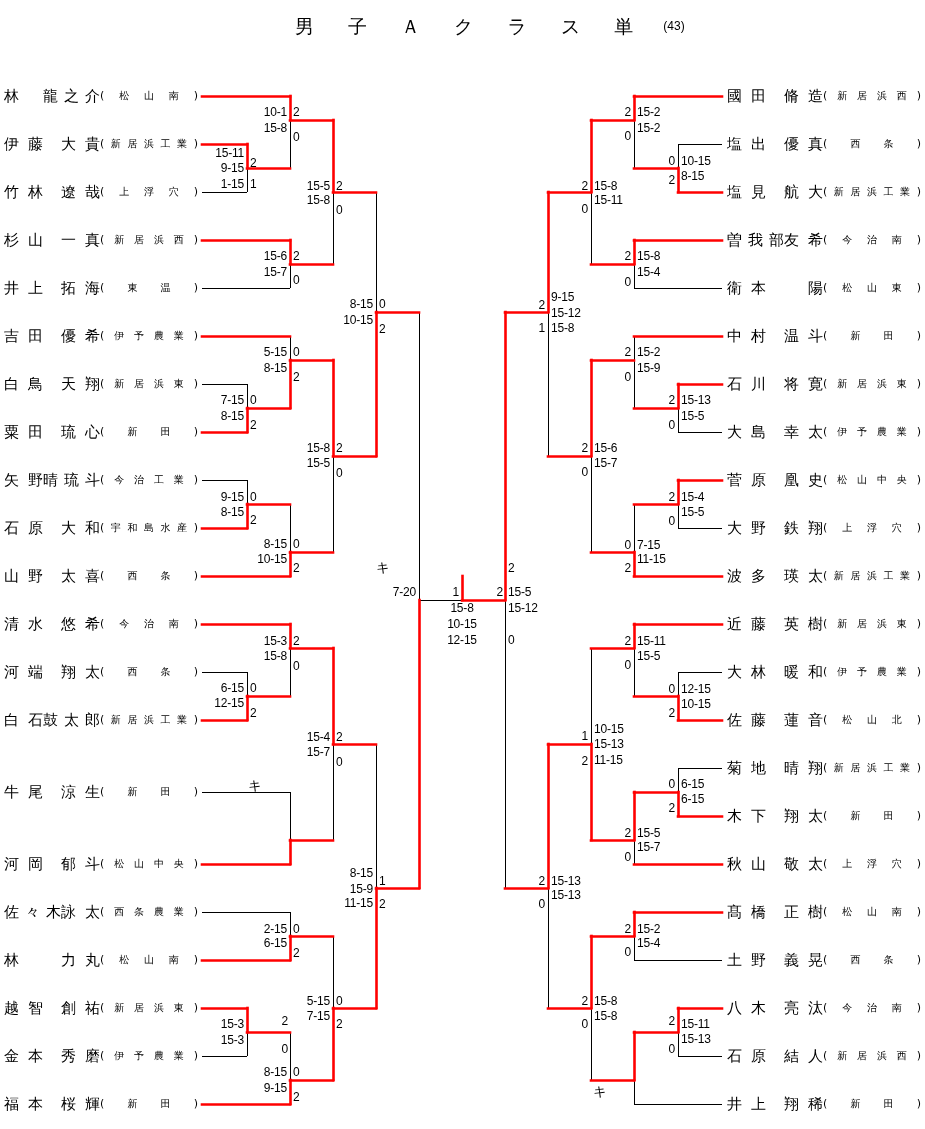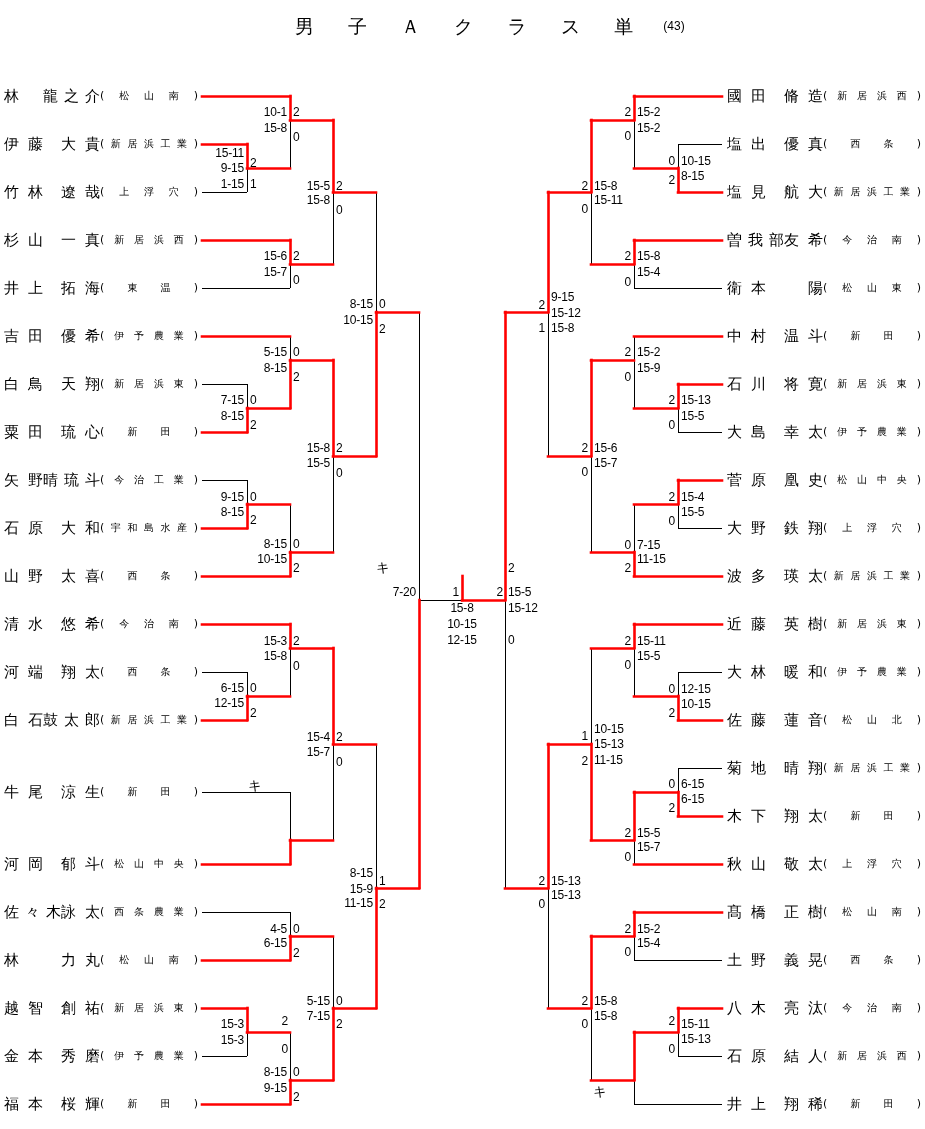--- a/index.html
+++ b/index.html
@@ -1173,21 +1173,21 @@
     <div class="lbl" style="left: 250px; top: 713px; transform: translate(0px, -50%);">2</div>
     <div class="lbl" style="left: 287px; top: 641px; transform: translate(-100%, -50%);">15-3</div>
     <div class="lbl" style="left: 287px; top: 656px; transform: translate(-100%, -50%);">15-8</div>
     <div class="lbl" style="left: 293px; top: 641px; transform: translate(0px, -50%);">2</div>
     <div class="lbl" style="left: 293px; top: 666px; transform: translate(0px, -50%);">0</div>
     <div class="mark" style="left: 255px; top: 786px;">キ</div>
     <div class="lbl" style="left: 330px; top: 737px; transform: translate(-100%, -50%);">15-4</div>
     <div class="lbl" style="left: 330px; top: 752px; transform: translate(-100%, -50%);">15-7</div>
     <div class="lbl" style="left: 336px; top: 737px; transform: translate(0px, -50%);">2</div>
     <div class="lbl" style="left: 336px; top: 762px; transform: translate(0px, -50%);">0</div>
-    <div class="lbl" style="left: 287px; top: 929px; transform: translate(-100%, -50%);">4-5</div>
+    <div class="lbl" style="left: 287px; top: 929px; transform: translate(-100%, -50%);">2-15</div>
     <div class="lbl" style="left: 287px; top: 943px; transform: translate(-100%, -50%);">6-15</div>
     <div class="lbl" style="left: 293px; top: 929px; transform: translate(0px, -50%);">0</div>
     <div class="lbl" style="left: 293px; top: 953px; transform: translate(0px, -50%);">2</div>
     <div class="lbl" style="left: 244px; top: 1024px; transform: translate(-100%, -50%);">15-3</div>
     <div class="lbl" style="left: 244px; top: 1040px; transform: translate(-100%, -50%);">15-3</div>
     <div class="lbl" style="left: 288px; top: 1021px; transform: translate(-100%, -50%);">2</div>
     <div class="lbl" style="left: 288px; top: 1049px; transform: translate(-100%, -50%);">0</div>
     <div class="lbl" style="left: 287px; top: 1072px; transform: translate(-100%, -50%);">8-15</div>
     <div class="lbl" style="left: 287px; top: 1088px; transform: translate(-100%, -50%);">9-15</div>
     <div class="lbl" style="left: 293px; top: 1072px; transform: translate(0px, -50%);">0</div>

